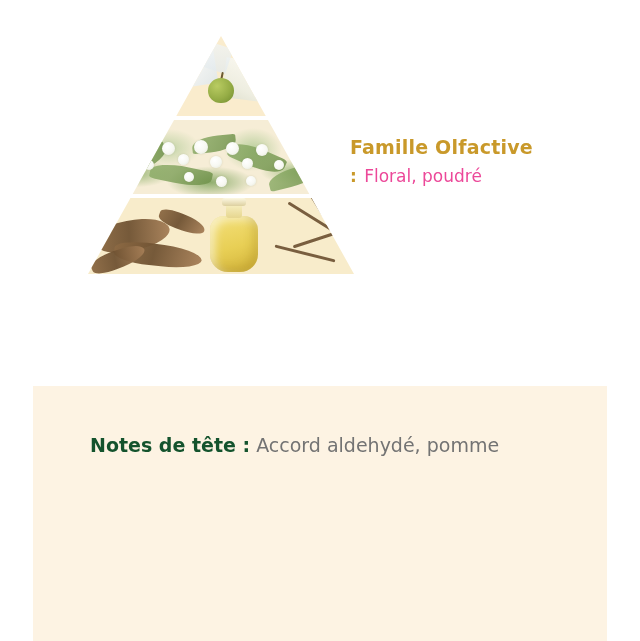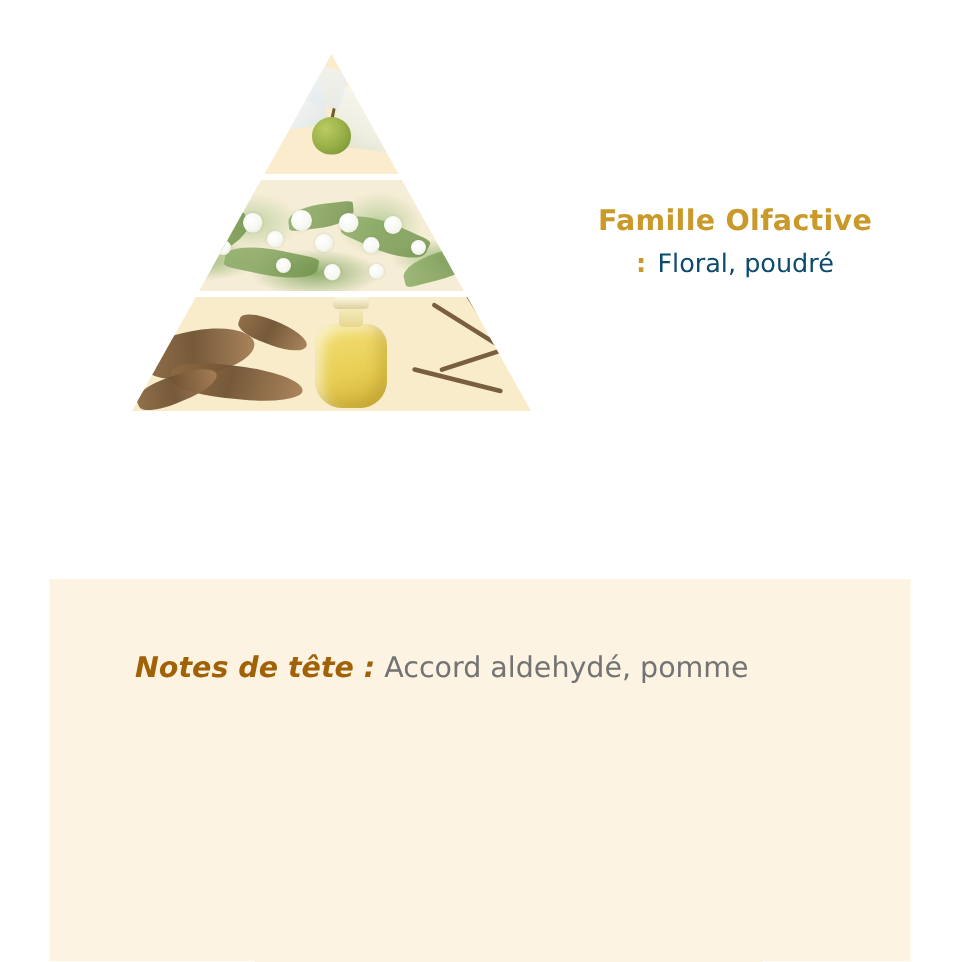--- a/index.html
+++ b/index.html
@@ -14,21 +14,20 @@
     color: #333333;
     overflow: hidden;
     position: relative;
   }
 
   
   .pyramid-section {
     position: relative;
     width: 640px;
     height: 330px;
-    text-align: center;
   }
 
   .pyramid {
     position: absolute;
     left: 88px;
     top: 36px;
     width: 266px;
     height: 238px;
   }
 
@@ -200,21 +199,21 @@
   .family-value {
     font-size: 17px;
     color: #c9992a;
     margin: 0;
   }
   .family-value .colon {
     font-weight: bold;
     margin-right: 2px;
   }
   .family-value .val {
-    color: #0c4a6e;
+    color: #ec4899;
   }
 
   
   .notes-panel {
     position: absolute;
     left: 33px;
     top: 386px;
     width: 574px;
     height: 255px;
     background: #fdf3e3;
@@ -225,22 +224,21 @@
   .note-line {
     font-size: 19px;
     line-height: 30px;
     color: #333333;
     margin: 0 0 18px 0;
     max-width: 460px;
   }
   .note-line:last-child { margin-bottom: 0; }
   .note-label {
     font-weight: bold;
-    color: #a16207;
-    font-style: italic;
+    color: #14532d;
   }
   .note-value {
     color: #737373;
   }
 </style>
 </head>
 <body>
 
 <div class="pyramid-section">
 

